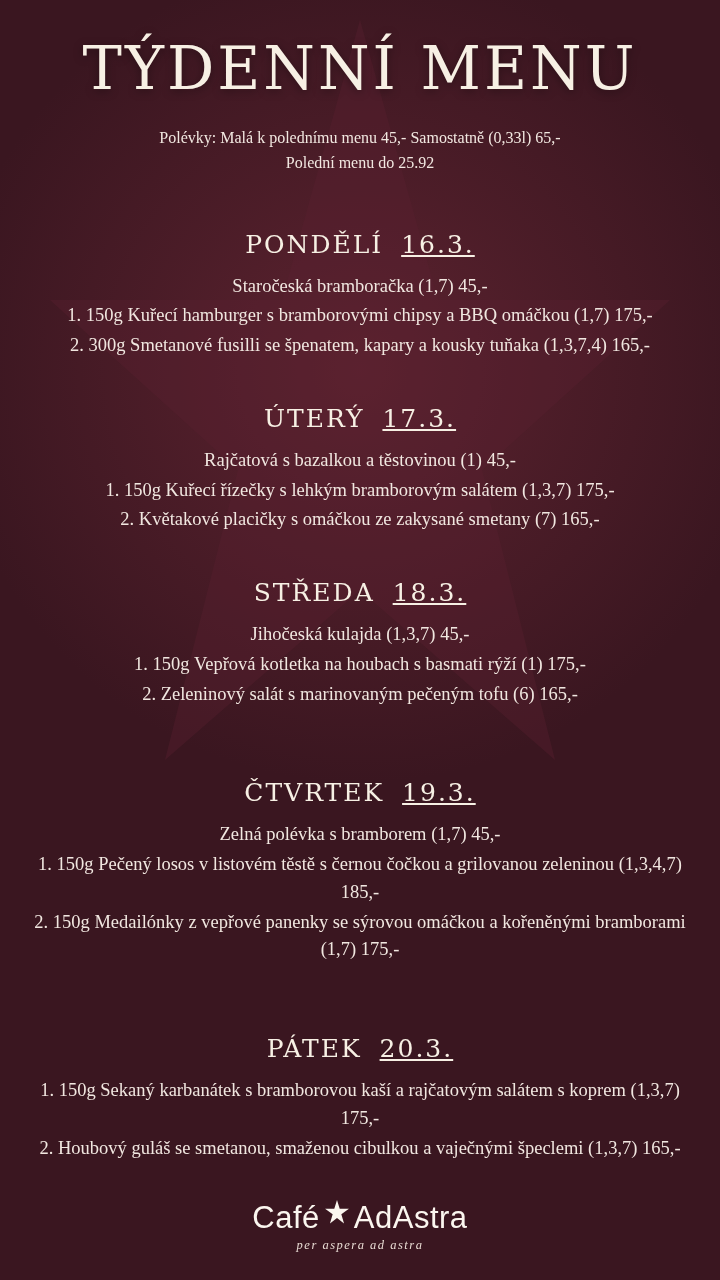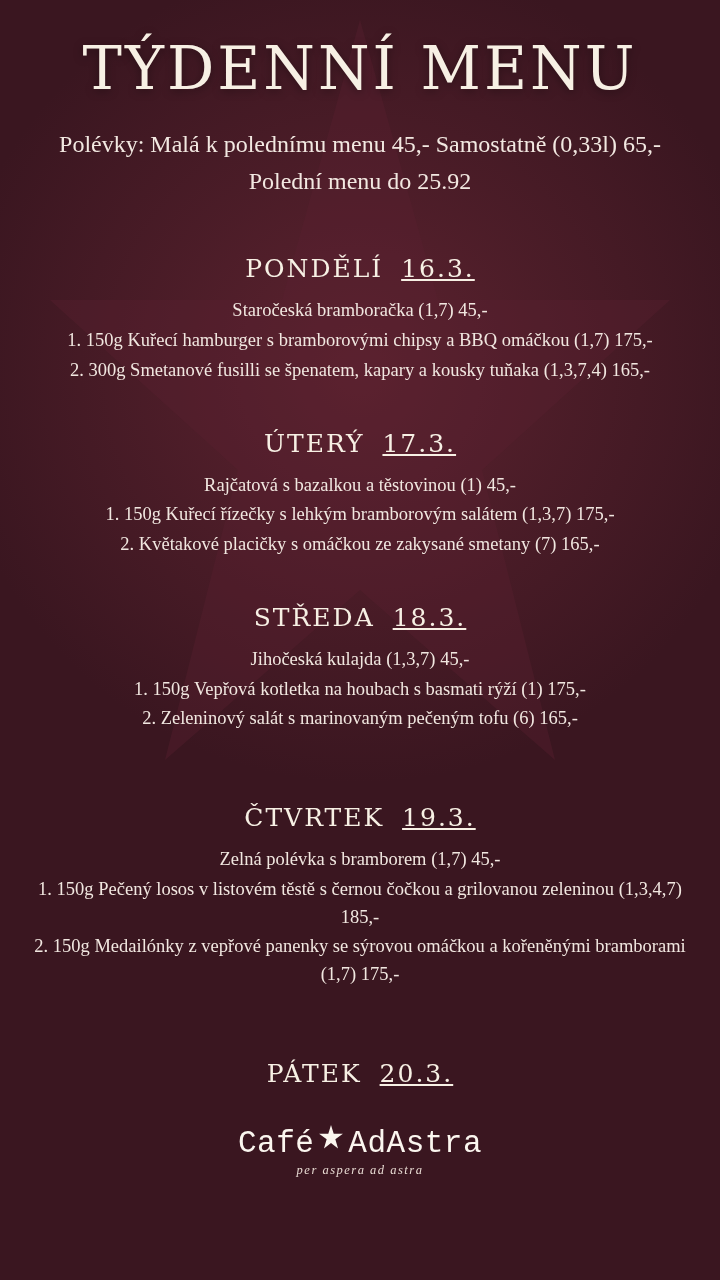--- a/index.html
+++ b/index.html
@@ -52,21 +52,21 @@
     font-size: 59px;
     letter-spacing: 3px;
     color: #f7f0e4;
     font-weight: normal;
     margin: 16px 0 0 0;
     line-height: 1.05;
     text-shadow: 0 2px 10px rgba(0,0,0,0.35);
   }
   .subheader {
     margin-top: 26px;
-    font-size: 24px;
+    font-size: 16px;
     line-height: 1.55;
     color: #f2e8e1;
   }
   .subheader div { white-space: nowrap; }
 
   .day-block { margin-top: 44px; }
   .day-block.first { margin-top: 54px; }
   .day-name {
     font-family: "DejaVu Serif", serif;
     font-size: 25px;
@@ -92,21 +92,21 @@
     align-items: center;
     justify-content: center;
   }
   .logo-row {
     display: flex;
     align-items: center;
     justify-content: center;
     gap: 4px;
   }
   .logo-text {
-    font-family: Liberation Mono, monospace;
+    font-family: Liberation Sans, sans-serif;
     font-size: 31px;
     color: #fbf6ef;
     letter-spacing: 0.5px;
   }
   .logo-star {
     display: inline-block;
     width: 26px;
     height: 26px;
     position: relative;
     top: -6px;
@@ -176,20 +176,22 @@
     <div class="item">1. 150g Pečený losos v listovém těstě s černou čočkou a grilovanou zeleninou (1,3,4,7) 185,-</div>
     <div class="item">2. 150g Medailónky z vepřové panenky se sýrovou omáčkou a kořeněnými bramborami (1,7) 175,-</div>
   </div>
 
   <div class="day-block">
     <div class="spacer-lg"></div>
     <div class="day-name">
       <span>PÁTEK</span>
       <span class="date">20.3.</span>
     </div>
+    <div class="item">1. 150g Sekaný karbanátek s bramborovou kaší a rajčatovým salátem s koprem (1,3,7) 175,-</div>
+    <div class="item">2. Houbový guláš se smetanou, smaženou cibulkou a vaječnými špeclemi (1,3,7) 165,-</div>
   </div>
 
   <div class="footer">
     <div class="logo-row">
       <span class="logo-text">Café</span>
       <span class="logo-star">
         <svg viewBox="0 0 24 24" width="26" height="26">
           <polygon points="12,1 14.5,9 23,9 16,14 18.5,22.5 12,17.5 5.5,22.5 8,14 1,9 9.5,9" fill="#fbf6ef"></polygon>
         </svg>
       </span>

